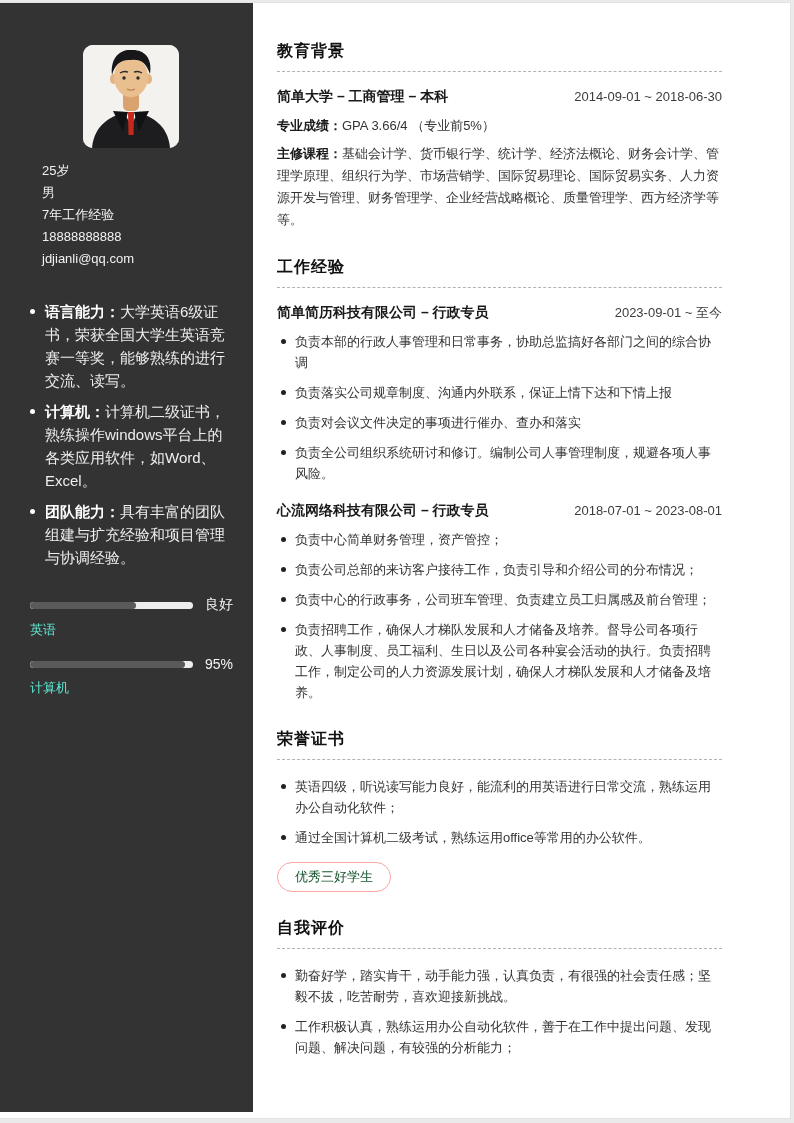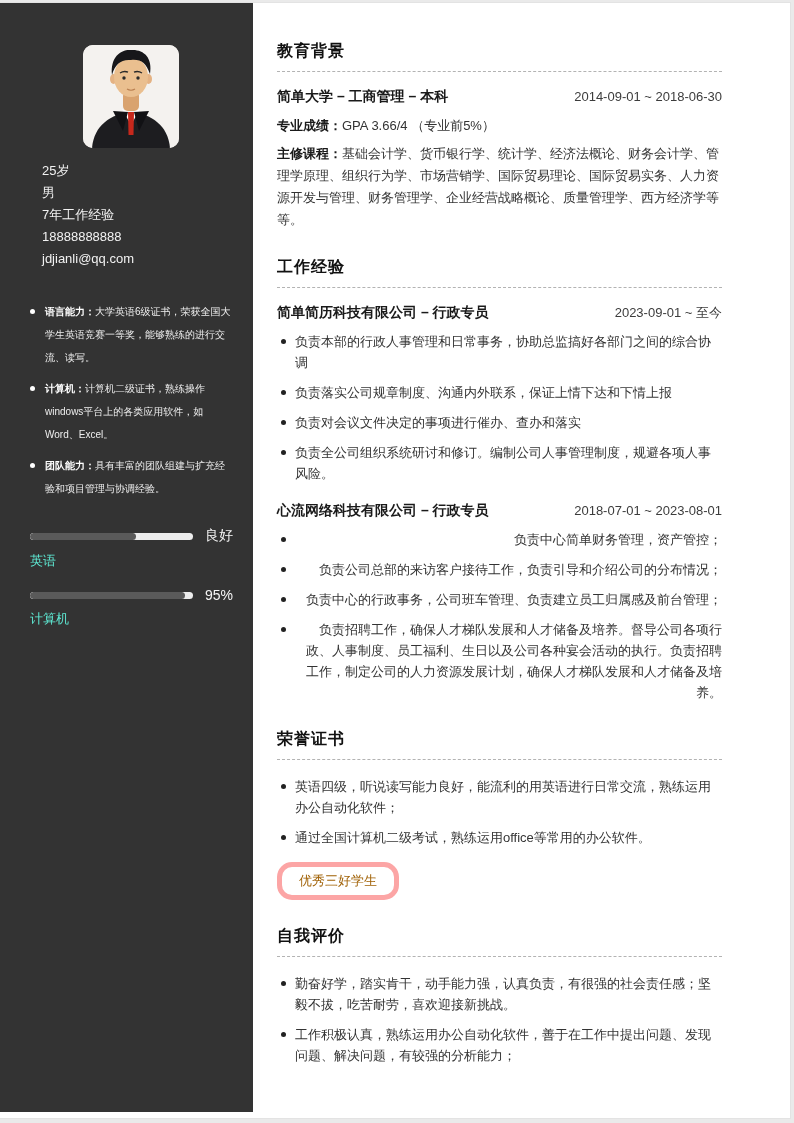--- a/index.html
+++ b/index.html
@@ -12,21 +12,21 @@
   body{background:var(--canvas-bg);font-family:"Liberation Sans","DejaVu Sans",sans-serif;color:var(--text-main);}
   .page{position:absolute;top:2px;left:0;width:791px;height:1117px;background:var(--page-bg);
         border:1px solid #e3e3e3;border-left:none;display:flex;}
   
   .sidebar{width:253px;flex:0 0 253px;background:var(--sidebar-bg);color:var(--sidebar-text);
            padding:42px 20px 0 28px;margin-bottom:6px;}
   .photo{width:96px;height:103px;border-radius:10px;overflow:hidden;margin:0 auto 12px auto;background:#f4f2ef;}
   .photo svg{display:block;width:100%;height:100%;}
   .contact{margin-left:14px;font-size:13px;line-height:22px;color:#f2f2f2;}
   .side-list{list-style:none;margin-top:30px;}
-  .side-list li{position:relative;padding-left:17px;font-size:10px;line-height:23px;margin-bottom:8px;color:#eeeeee;}
+  .side-list li{position:relative;padding-left:17px;font-size:15px;line-height:23px;margin-bottom:8px;color:#eeeeee;}
   .side-list li::before{content:"";position:absolute;left:2px;top:9px;width:5px;height:5px;border-radius:50%;background:#ffffff;}
   .side-list .b{font-weight:bold;color:#ffffff;}
   .bars{margin-top:27px;margin-left:2px;}
   .bar-block{margin-bottom:17px;}
   .bar-row{display:flex;align-items:center;}
   .bar-track{width:167px;height:7px;border-radius:4px;background:var(--bar-track);position:relative;overflow:hidden;}
   .bar-fill{position:absolute;left:0;top:0;height:100%;border-radius:4px;background:var(--bar-fill);}
   .bar-val{margin-left:12px;font-size:14px;color:#f5f5f5;white-space:nowrap;}
   .bar-name{margin-top:7px;font-size:13px;color:#5eead4;}
   
@@ -37,23 +37,23 @@
   .head-row{display:flex;justify-content:space-between;align-items:baseline;margin-bottom:9px;}
   .b14{font-size:14px;font-weight:bold;color:var(--text-strong);}
   .date{font-size:13px;color:#3c3c3c;white-space:nowrap;}
   .line,.para{font-size:13px;line-height:22px;color:var(--text-main);}
   .line{margin-bottom:6px;}
   .b{font-weight:bold;color:var(--text-strong);}
   .blist{list-style:none;margin-top:2px;}
   .blist li{position:relative;padding-left:18px;font-size:13px;line-height:21px;margin-bottom:9px;color:var(--text-main);}
   .blist li::before{content:"";position:absolute;left:4px;top:8px;width:5px;height:5px;border-radius:50%;background:#222222;}
   .job{margin-bottom:18px;}
-  .job:last-child{margin-bottom:0;text-align:right;}
-  .badge{display:inline-block;margin-top:5px;padding:5px 17px;border:5px solid #fca5a5;border-radius:15px;
-         font-size:13px;color:#a16207;background:#ffffff;}
+  .job:last-child{margin-bottom:0;}
+  .badge{display:inline-block;margin-top:5px;padding:5px 17px;border:1px solid #fca5a5;border-radius:15px;
+         font-size:13px;color:#14532d;background:#ffffff;}
 </style>
 </head>
 <body>
 
 <div class="page">
 
   <aside class="sidebar">
     <div class="photo">
       <svg viewBox="0 0 96 103">
         <rect x="0" y="0" width="96" height="103" fill="#f4f2ef"></rect>

